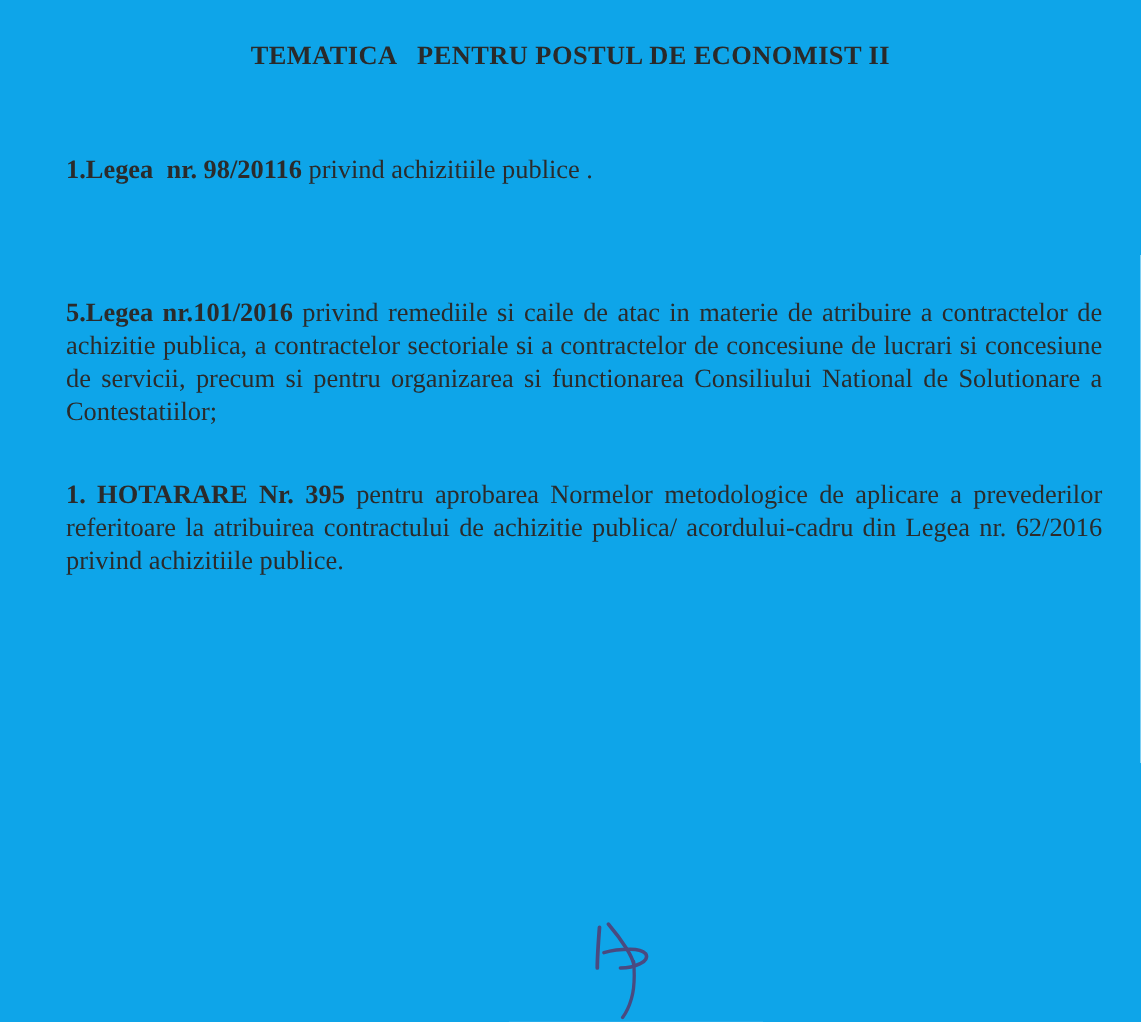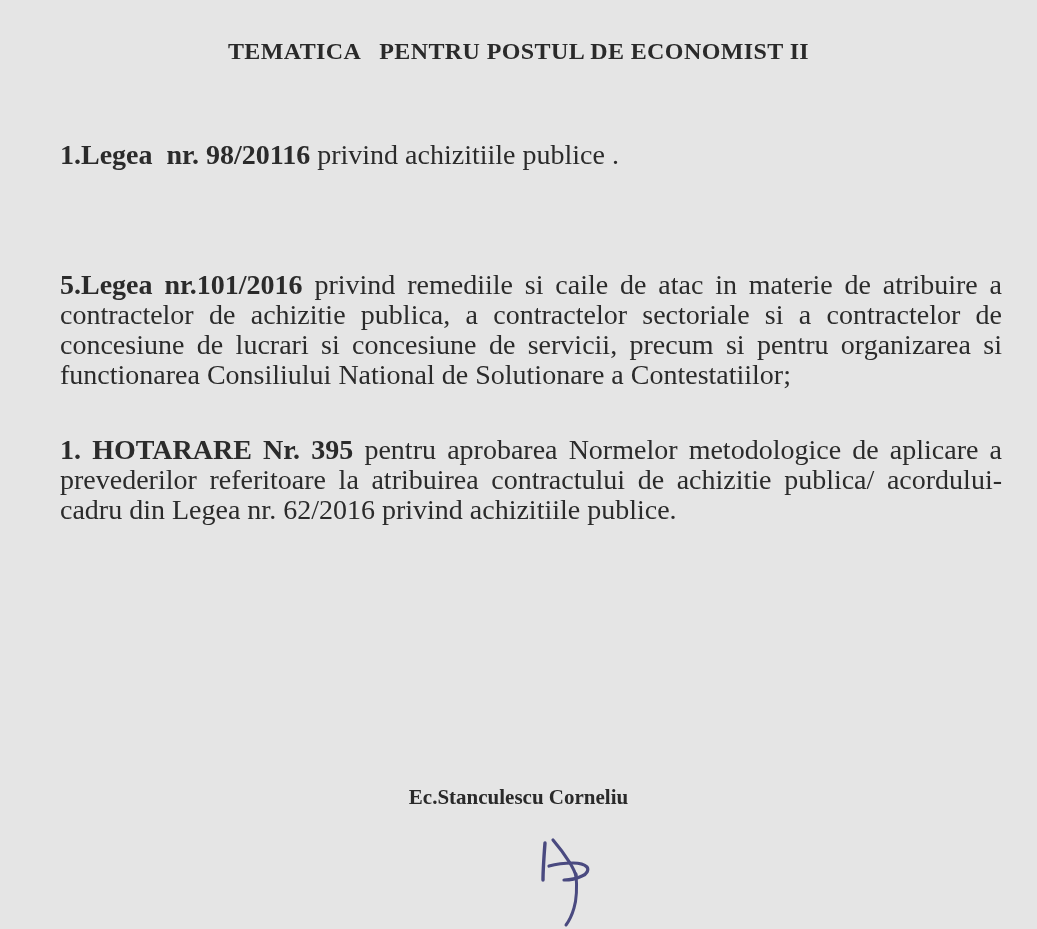--- a/index.html
+++ b/index.html
@@ -10,21 +10,21 @@
   }
   body {
     font-family: "Liberation Serif", "DejaVu Serif", serif;
     color: #2b2b2b;
     -webkit-font-smoothing: antialiased;
   }
   .page {
     position: relative;
     width: 1037px;
     height: 929px;
-    background: #e5e5e5;
+    background: #0ea5e9;
     overflow: hidden;
   }
   .doc-title {
     position: absolute;
     left: 0;
     top: 38px;
     width: 1037px;
     text-align: center;
     font-size: 24px;
     font-weight: bold;
@@ -32,21 +32,21 @@
     color: #2a2a2a;
     white-space: pre;
   }
   .body-block {
     position: absolute;
     left: 60px;
     top: 140px;
     width: 942px;
   }
   .item {
-    font-size: 28px;
+    font-size: 24px;
     line-height: 30px;
     text-align: justify;
     text-justify: inter-word;
     color: #2b2b2b;
     margin: 0;
   }
   .item .lead {
     font-weight: bold;
     white-space: pre;
   }
@@ -100,21 +100,20 @@
 
     <p class="item"><span class="lead">5.Legea nr.101/2016</span><span class="rest">  privind remediile si caile de atac in materie de atribuire a contractelor de achizitie publica, a contractelor sectoriale si a contractelor de concesiune de lucrari si concesiune de servicii,  precum si pentru organizarea si functionarea Consiliului National de Solutionare a Contestatiilor;</span></p>
 
     <div class="gap-3"></div>
 
     <p class="item"><span class="lead">1. HOTARARE Nr. 395</span><span class="rest">  pentru aprobarea Normelor metodologice de aplicare a prevederilor referitoare la atribuirea contractului de achizitie publica/ acordului-cadru din Legea nr. 62/2016 privind achizitiile publice.</span></p>
 
   </div>
 
   <div class="signature-block">
-    <div class="sig-line">Ec.Stanculescu Corneliu</div>
   </div>
 
   <div class="handwritten-signature">
     <svg width="130" height="92" viewBox="0 0 130 92" fill="none" xmlns="http://www.w3.org/2000/svg">
       <path d="M27 7 C26 20, 25 33, 25 44" stroke="#4a4a80" stroke-width="3.4" stroke-linecap="round"></path>
       <path d="M35 4 C41 11, 47 19, 52 27 C55 32, 57 36, 58 40" stroke="#4a4a80" stroke-width="3.2" stroke-linecap="round"></path>
       <path d="M31 30 C38 28, 46 27, 55 27 C61 27, 66 28, 69 31 C71 34, 69 38, 64 40 C58 43, 51 44, 46 44" stroke="#4a4a80" stroke-width="3.2" stroke-linecap="round" fill="none"></path>
       <path d="M58 38 C59 50, 59 62, 56 72 C54 79, 51 85, 48 89" stroke="#4a4a80" stroke-width="3" stroke-linecap="round" fill="none"></path>
     </svg>
   </div>

